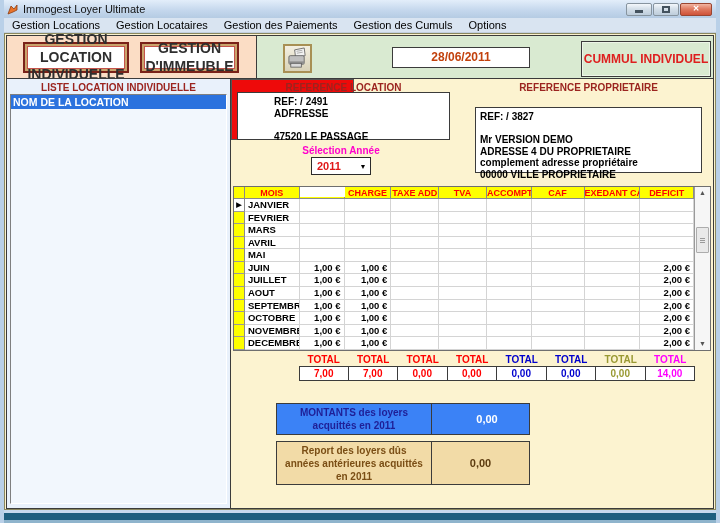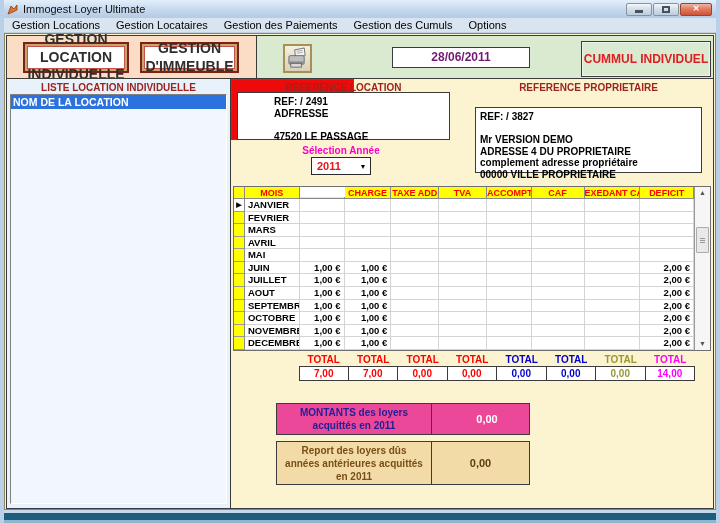--- a/index.html
+++ b/index.html
@@ -42,21 +42,21 @@
     font-size:14px; font-weight:bold; color:#2E2E2E; line-height:1.25; padding:0 3px; }
   #btn-location { left:16px; width:106px; }
   #btn-immeuble { left:133px; width:99px; }
 
   
   .printer-btn { position:absolute; left:26px; top:8px; width:29px; height:29px;
     border:2px solid #A89054; background:linear-gradient(#F4F0E2,#D8D2B8); padding:1px; cursor:pointer; }
 
   
   .date-box { position:absolute; left:135px; top:11px; width:138px; height:21px; background:#fff;
-    border:1px solid #3B3B3B; text-align:center; font-size:12px; font-weight:bold; color:#701a75; line-height:19px; }
+    border:1px solid #3B3B3B; text-align:center; font-size:12px; font-weight:bold; color:#c2410c; line-height:19px; }
 
   
   .mode-box { position:absolute; left:324px; top:5px; width:130px; height:36px; background:#D9EAD1;
     border:1px solid #3B3B3B; box-shadow:inset 0 0 0 1px #EDF5E8; display:flex; align-items:center; justify-content:center;
     text-align:center; color:#DE1F1F; font-weight:bold; font-size:12px; line-height:1.25; }
 
   
   .sidebar-header { text-align:center; font-size:10px; font-weight:bold; color:#9B241F; padding:3px 0 2px; }
   .listbox { position:absolute; left:3px; right:3px; top:15px; bottom:4px; background:#F2F7FD;
     border-top:1px solid #7F7F7F; border-left:1px solid #7F7F7F; border-right:1px solid #fff; border-bottom:1px solid #fff; }
@@ -111,21 +111,21 @@
   .tot-col { text-align:center; }
   .tot-label { font-size:10px; font-weight:bold; line-height:12px; }
   .tot-value { border:1px solid #3B3B3B; margin-left:-1px; background:#fff; font-size:10px; font-weight:bold; line-height:13px; }
   .tot-col:first-child .tot-value { margin-left:0; }
 
   
   .sum-box { position:absolute; border:1px solid #3B3B3B; display:flex; }
   .sum-label { flex:0 0 155px; border-right:1px solid #3B3B3B; display:flex; align-items:center; justify-content:center;
     text-align:center; font-size:10px; font-weight:bold; line-height:1.3; padding:2px 6px; }
   .sum-value { flex:1; display:flex; align-items:center; justify-content:center; font-size:11px; font-weight:bold; }
-  #box-montants { left:45px; top:324px; width:254px; height:32px; background:#ec4899;gap:13px; }
+  #box-montants { left:45px; top:324px; width:254px; height:32px; background:#3b82f6;gap:13px; }
   #box-montants .sum-label { color:#1F1F96; }
   #box-montants .sum-value { color:#fff; }
   #box-report { left:45px; top:362px; width:254px; height:44px; background:#F2DBA7; }
   #box-report .sum-label { color:#7A4E15; }
   #box-report .sum-value { color:#5D3C10; }
   #box-total-general { left:308px; top:334px; width:123px; height:61px; background:#EE0A0A; border:1px solid #555;
     display:flex; flex-direction:column; align-items:center; justify-content:center; gap:8px;
     font-family:"Liberation Serif", serif; color:#fff; font-weight:bold; }
   #box-total-general .tg-label { font-size:13px; }
   #box-total-general .tg-value { font-size:12px; }

